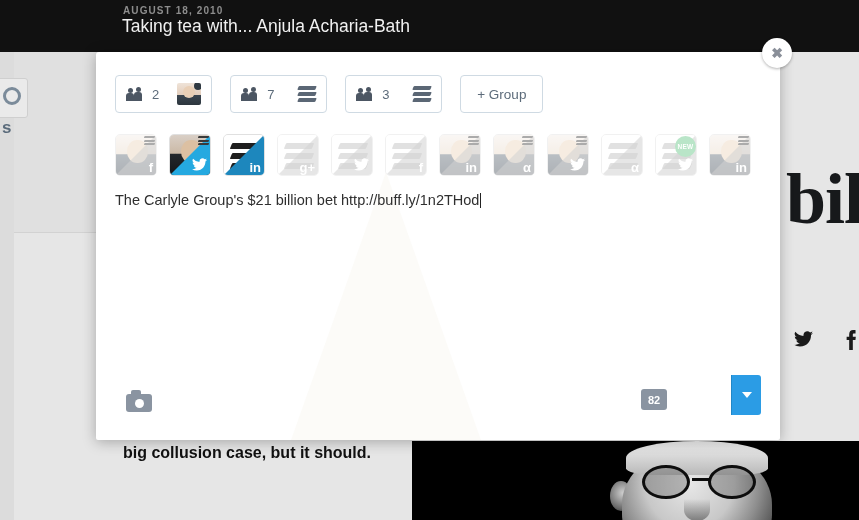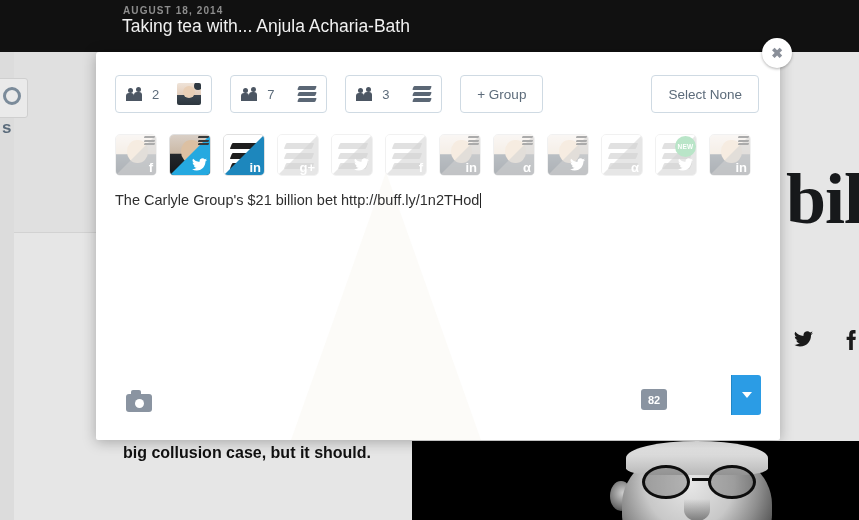--- a/index.html
+++ b/index.html
@@ -260,21 +260,21 @@
     <div class="bg-leftrail"></div>
     <div class="bg-leftcol"></div>
     <div class="bg-leftcol2"></div>
     <div class="bg-left-divider"></div>
     <div class="bg-left-btn">
       <span class="glyph"></span>
     </div>
     <div class="bg-left-s">s</div>
 
     <div class="bg-topbar"></div>
-    <div class="bg-article-date">AUGUST 18, 2014</div>
+    <div class="bg-article-date">AUGUST 18, 2010</div>
     <div class="bg-article-title">Taking tea with... Anjula Acharia-Bath</div>
 
     <div class="bg-bill">bill</div>
 
     <div class="bg-share tw">
       <svg width="19" height="16" viewBox="0 0 24 20" aria-hidden="true">
         <path fill="#1a1a1a" d="M24 2.4c-.9.4-1.8.7-2.8.8 1-.6 1.8-1.6 2.2-2.7-1 .6-2 1-3.1 1.2A4.9 4.9 0 0 0 11.9 5c0 .4 0 .8.1 1.1A13.9 13.9 0 0 1 1.7.9 4.9 4.9 0 0 0 3.2 7.5c-.8 0-1.5-.2-2.2-.6 0 2.4 1.7 4.4 4 4.8-.4.1-.9.2-1.3.2-.3 0-.6 0-.9-.1.6 2 2.5 3.4 4.6 3.4A9.9 9.9 0 0 1 0 17.4 14 14 0 0 0 7.5 19.6c9.1 0 14-7.5 14-14v-.6c1-.7 1.8-1.6 2.5-2.6z"></path>
       </svg>
     </div>
     <div class="bg-share fb">
@@ -341,21 +341,20 @@
         <span class="stack-icon">
             <i></i>
             <i></i>
             <i></i>
           </span>
       </div>
 
       <div class="btn-plain">+ Group</div>
     </div>
 
-    <div class="btn-plain btn-select-none">Select None</div>
 
     <div class="avatars-row">
 
       <div class="avatar dim">
         <span class="face"></span>
         <span class="topbadge">
             <i></i>
             <i></i>
             <i></i>
           </span>

